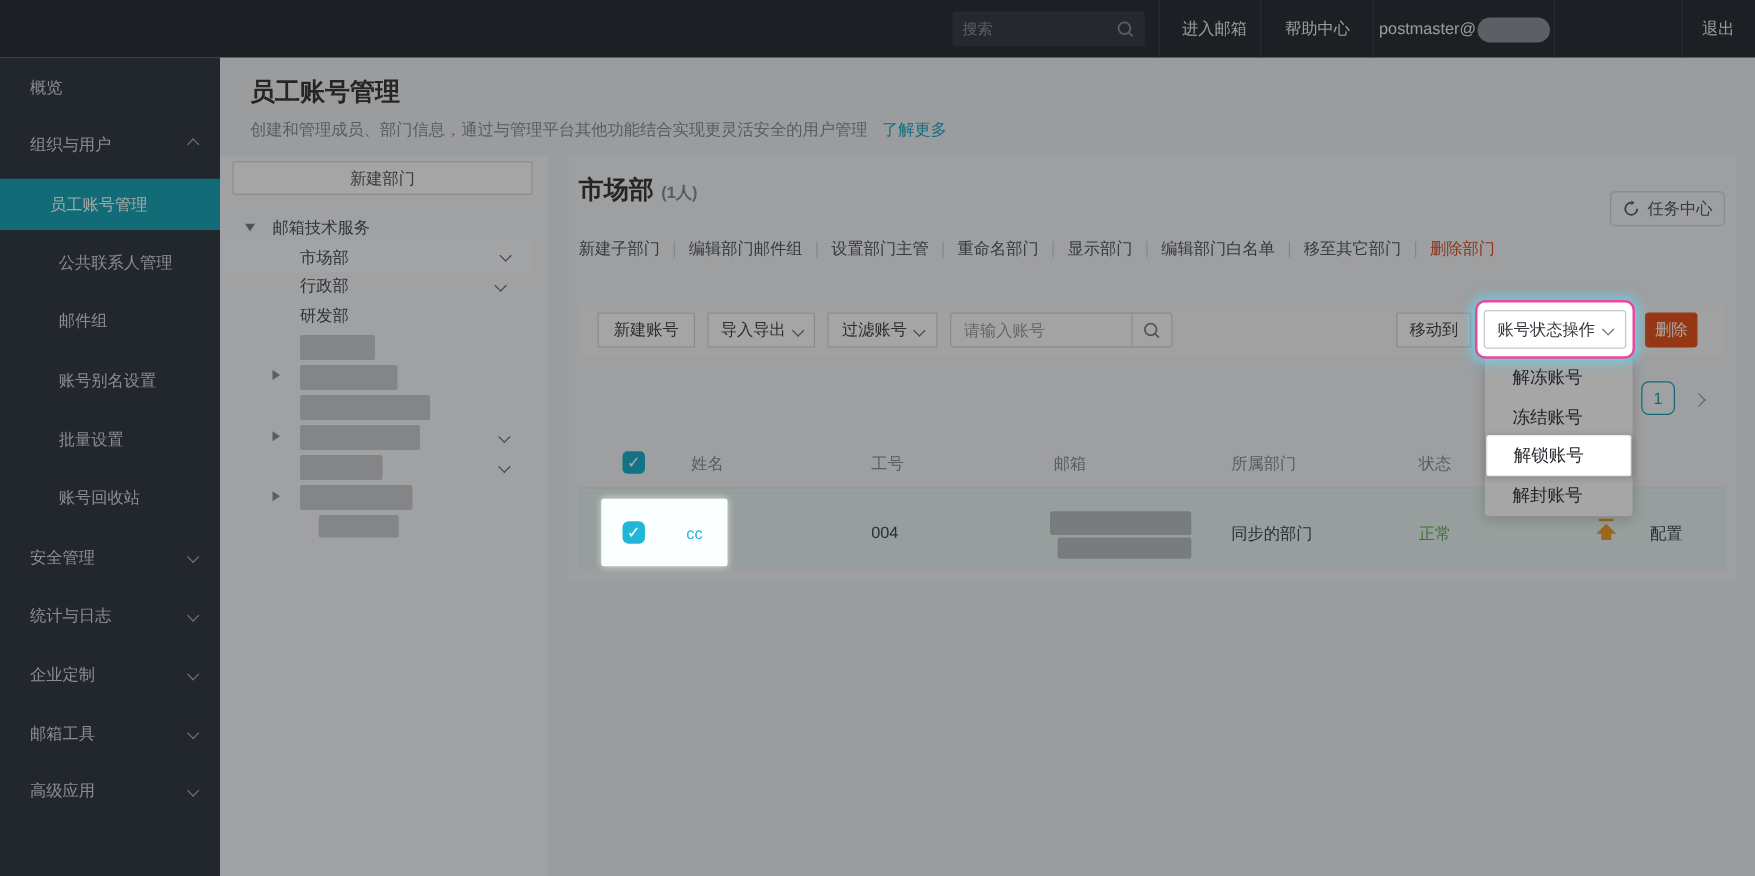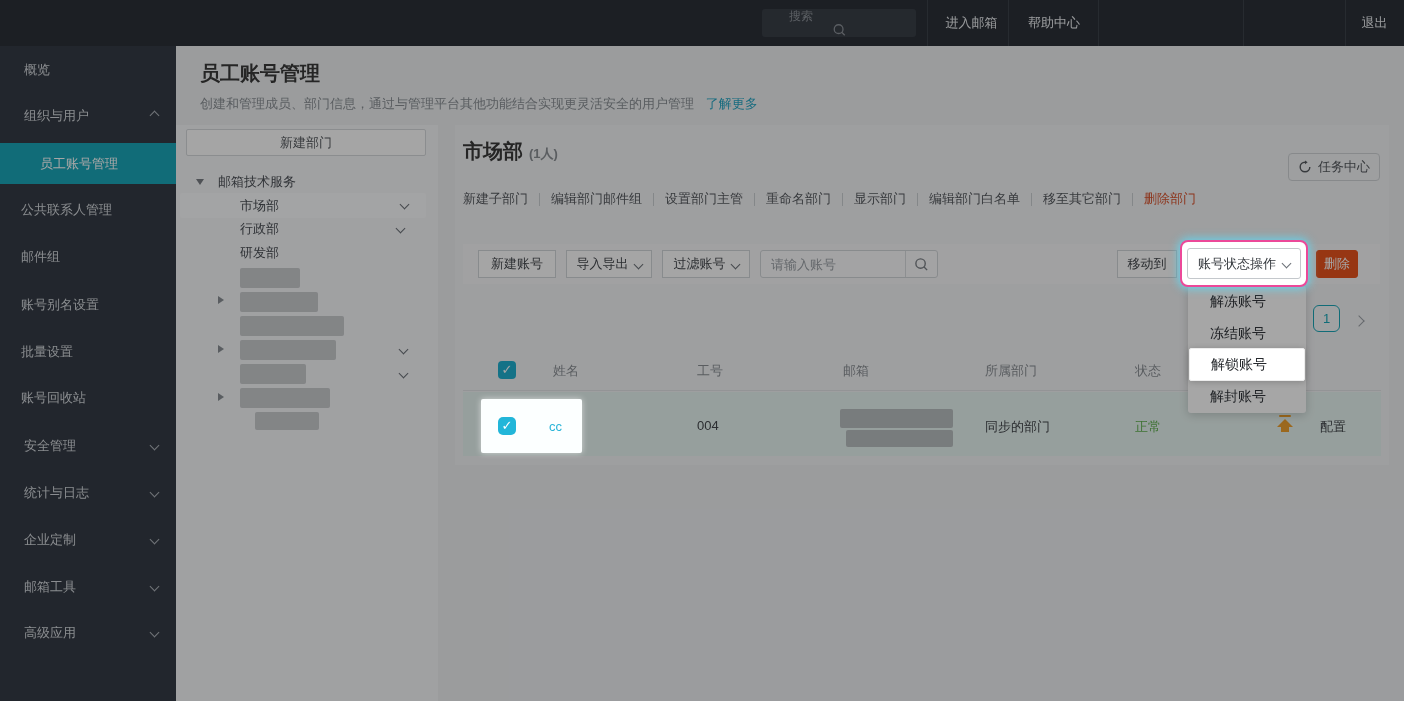--- a/index.html
+++ b/index.html
@@ -6,35 +6,35 @@
   html,body { background:#555; }
   body { font-family:"Liberation Sans","DejaVu Sans",sans-serif; }
   #canvas { position:relative; width:1404px; height:701px; overflow:hidden; background:#eef0f2; }
   .abs { position:absolute; }
 
   
   .topbar { left:0; top:0; width:1404px; height:46px; background:#2b3038; color:#f2f4f6; z-index:10; }
   .logo-wrap { left:22px; top:0; height:46px; display:flex; align-items:center; gap:9px; }
   .brand { font-size:16px; font-weight:bold; letter-spacing:1px; color:#e8eaec; }
   .brand-tag { font-size:11px; color:#9aa0a8; }
-  .tb-search { left:762px; top:9px; width:154px; height:28px; background:#3a3f47; border-radius:3px; display:flex; align-items:center; padding:0 8px;flex-direction:column; }
+  .tb-search { left:762px; top:9px; width:154px; height:28px; background:#3a3f47; border-radius:3px; display:flex; align-items:center; padding:0 8px; }
   .tb-search input { flex:1; background:transparent; border:none; outline:none; color:#cfd3d8; font-size:12px; width:100px; }
   .tb-search input::placeholder { color:#8b9198; }
   .tb-sep { top:0; width:1px; height:46px; background:#3d424a; }
   .tb-item { top:0; height:46px; line-height:46px; text-align:center; font-size:13px; color:#eceef1; cursor:pointer; }
   .acct-blur { display:inline-block; width:58px; height:20px; border-radius:10px; background:#8e949b; vertical-align:middle; margin-left:1px; }
   .chev { display:inline-block; width:7px; height:7px; border-right:1.5px solid #aeb4bb; border-bottom:1.5px solid #aeb4bb; transform:rotate(45deg); vertical-align:2px; }
   .chev.up { transform:rotate(-135deg); vertical-align:-2px; }
   .chev.dark { border-color:#6b7077; }
   .chev.right { transform:rotate(-45deg); }
 
   
   .sidebar { left:0; top:46px; width:176px; height:655px; background:#353b45; z-index:9; }
   .side-item { left:0; width:176px; height:22px; line-height:22px; font-size:13px; color:#d4d8dd; padding-left:24px; cursor:pointer; }
-  .side-sub { padding-left:21px; }
+  .side-sub { padding-left:35px;margin-left:12px; }
   .side-sel { left:0; width:176px; height:41px; line-height:41px; background:#1ba7b8; color:#fff; font-size:13px; padding-left:40px; cursor:pointer; }
   .side-chev { position:absolute; right:18px; top:7px; }
 
   
   .pg-title { left:200px; top:60px; font-size:20px; color:#3a3a3a; font-weight:bold; }
   .pg-desc { left:200px; top:95px; font-size:13px; color:#8a8f94; }
   .link { color:#27a6c4; cursor:pointer; }
 
   
   .tree-panel { left:176px; top:125px; width:262px; height:576px; background:#f6f7f9; }
@@ -112,20 +112,23 @@
       <svg width="15" height="15" viewBox="0 0 16 16">
         <circle cx="7" cy="7" r="5" stroke="#8b9198" stroke-width="1.5" fill="none"></circle>
         <line x1="10.5" y1="10.5" x2="14" y2="14" stroke="#8b9198" stroke-width="1.5"></line>
       </svg>
     </div>
     <div class="abs tb-sep" style="left:927px"></div>
     <div class="abs tb-item" style="left:935px;width:73px">进入邮箱</div>
     <div class="abs tb-sep" style="left:1008px"></div>
     <div class="abs tb-item" style="left:1010px;width:88px">帮助中心</div>
     <div class="abs tb-sep" style="left:1098px"></div>
+    <div class="abs tb-item" style="left:1100px;width:143px">
+      <span>postmaster@</span><span class="acct-blur"></span>
+    </div>
     <div class="abs tb-sep" style="left:1243px"></div>
     <div class="abs tb-sep" style="left:1345px"></div>
     <div class="abs tb-item" style="left:1345px;width:59px">退出</div>
   </div>
 
   <div class="abs sidebar">
     <div class="abs side-item" style="top:13px">概览</div>
     <div class="abs side-item" style="top:59px">
       <span>组织与用户</span>
       <span class="side-chev chev up"></span>

